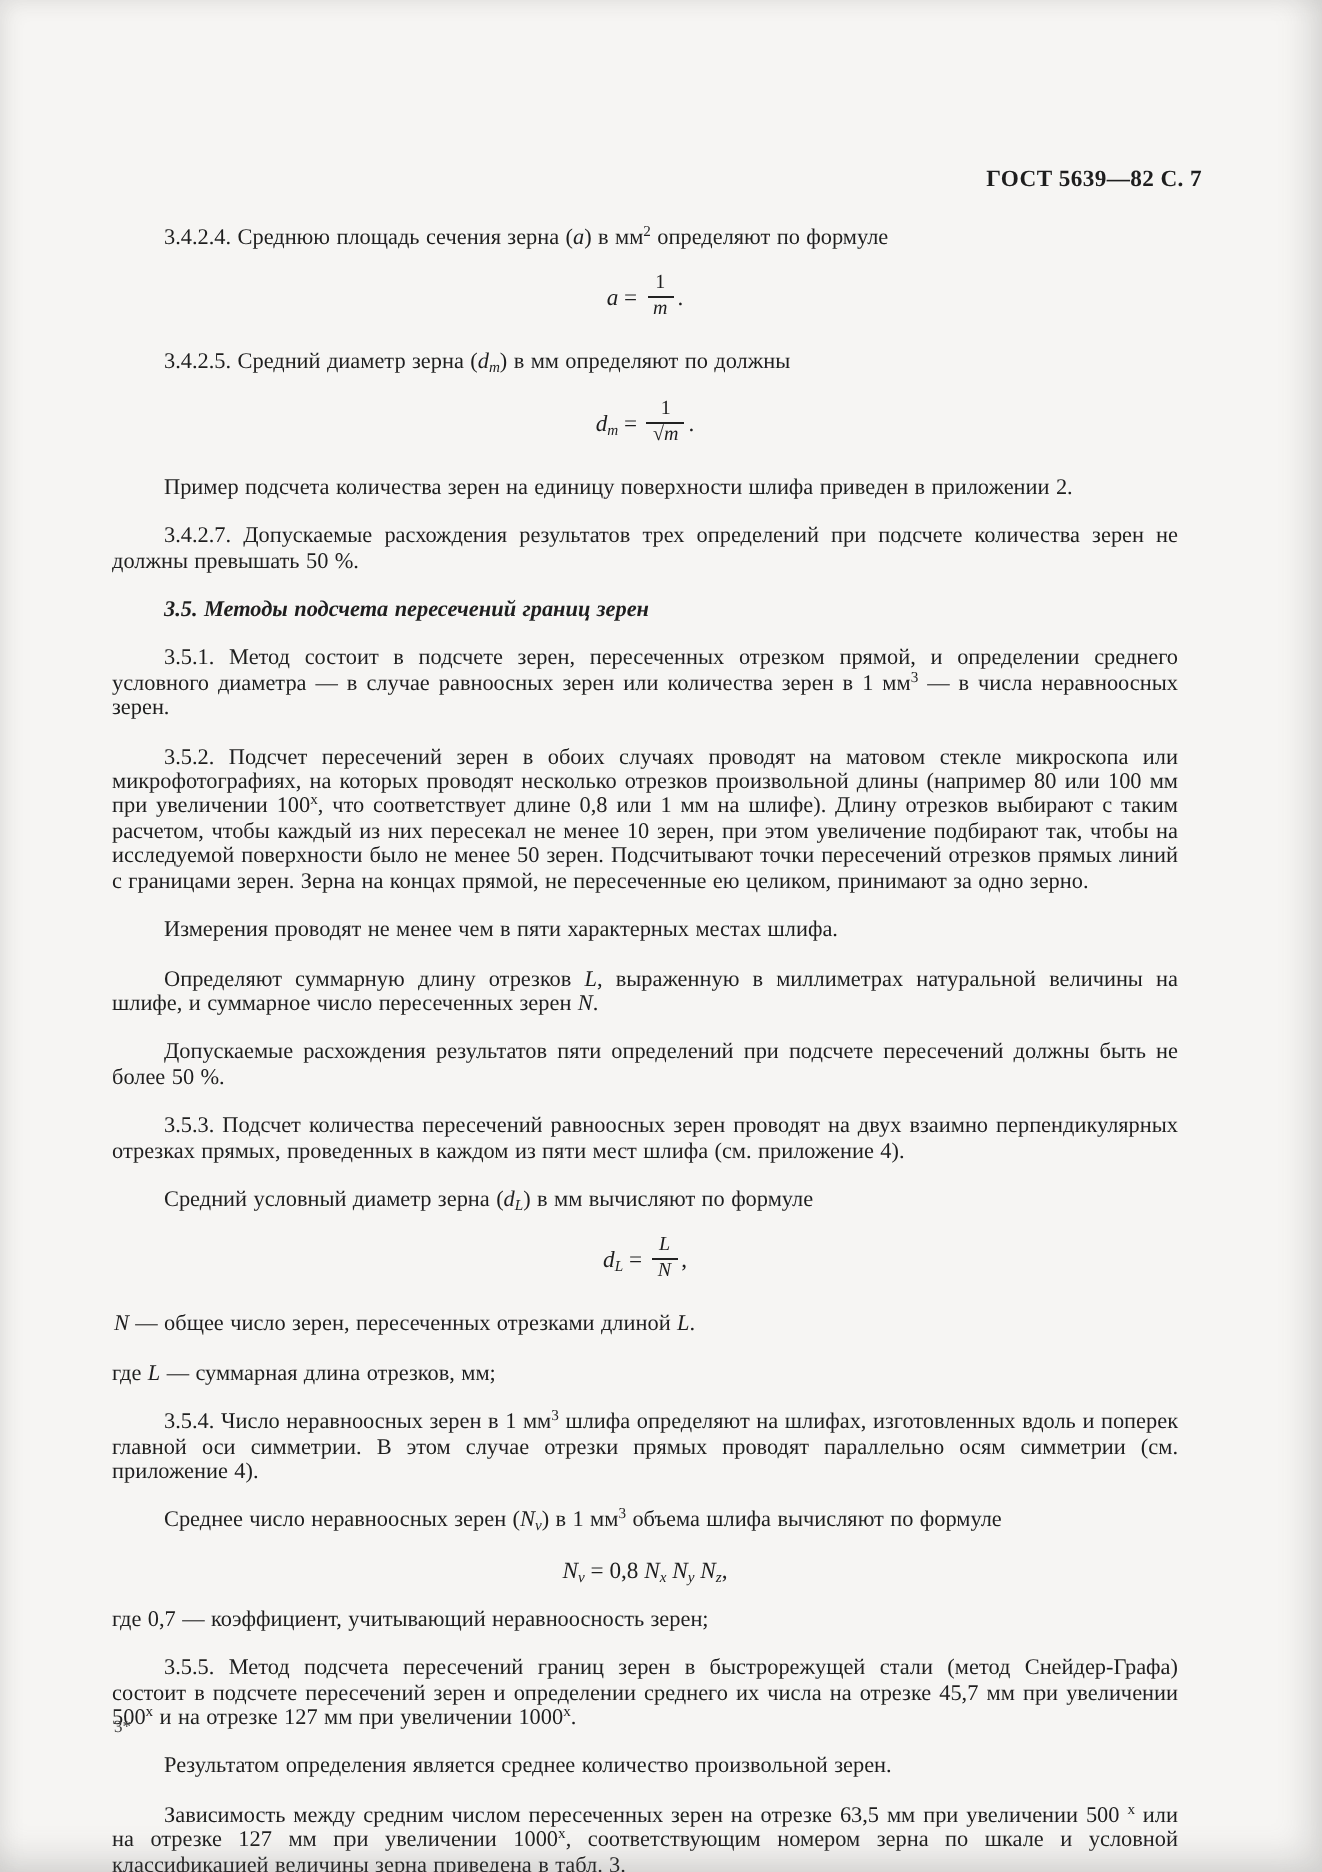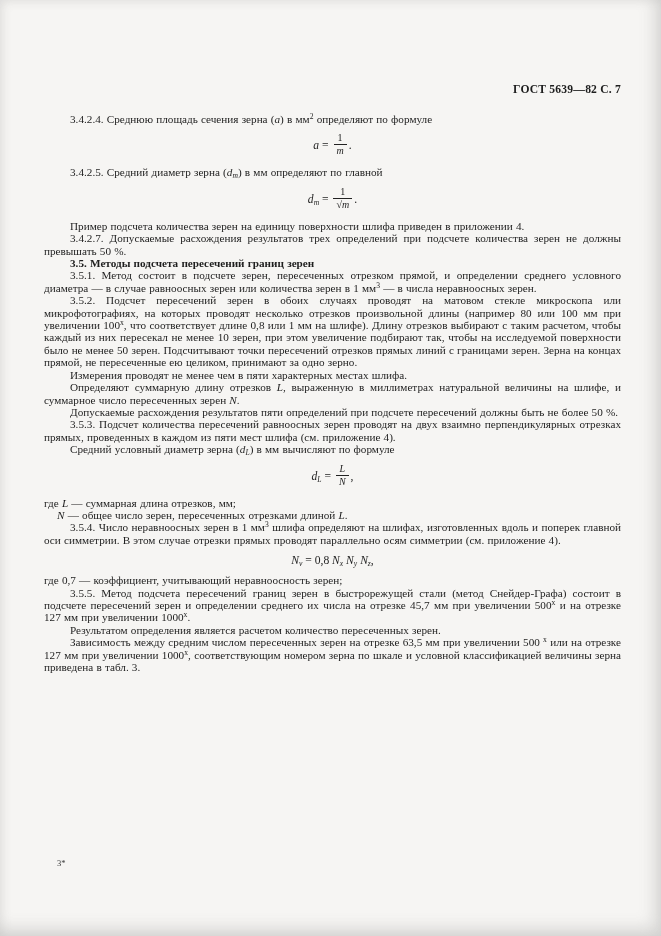--- a/index.html
+++ b/index.html
@@ -6,42 +6,42 @@
   body {
     width:661px; height:936px;
     background:#efeeec;
     font-family:"Liberation Serif","DejaVu Serif",serif;
     color:#1e1e1e;
     position:relative; overflow:hidden;
   }
   .page {
     position:absolute; inset:0;
     background:#f6f5f3;
-    padding:84px 40px 0 44px;
+    padding:84px 60px 0 44px;
     box-sizing:border-box;
   }
   .page::after {
     content:""; position:absolute; inset:0; pointer-events:none;
     box-shadow: inset -6px -7px 16px rgba(100,100,100,.22),
                 inset 3px 2px 10px rgba(130,130,130,.10);
   }
   .hdr {
     text-align:right; font-weight:bold;
     font-size:11.6px; line-height:12px;
     margin:0 0 17px 0; letter-spacing:.2px;
   }
   .para {
-    margin:0; font-size:11.2px; line-height:12.4px;
+    margin:12px; font-size:11.2px; line-height:12.4px;
     text-align:justify; word-spacing:.4px;
   }
   .ind  { text-indent:26px; }
   .gde  { text-indent:0; }
   .def  { margin-left:13px; padding-left:32px; text-indent:-32px; }
   .it { font-style:italic; }
-  .bd { font-weight:bold; }
+  .bd { font-weight:bold;font-style:italic; }
   .sp { font-size:7.6px; vertical-align:4px;  line-height:0; }
   .sb { font-size:7.6px; vertical-align:-2px; line-height:0; font-style:italic; }
   .formula {
     text-align:center; font-size:11.6px;
     margin:8px 0 7px; line-height:normal;
   }
   .frac {
     display:inline-block; vertical-align:middle;
     text-align:center; line-height:1; margin:0 2px 3px;
   }
@@ -53,36 +53,37 @@
   }
 </style>
 </head>
 <body>
 
 <div class="page">
   <div class="hdr">ГОСТ 5639—82 С. 7</div>
   <div id="content">
       <p class="para ind"><span>3.4.2.4. Среднюю площадь сечения зерна (</span><span class="it">a</span><span>) в мм</span><span class="sp">2</span><span> определяют по формуле</span></p>
       <div class="formula"><span class="it">a</span><span> = </span><span class="frac"><span class="num"><span>1</span></span><span class="den"><span class="it">m</span></span></span><span>.</span></div>
-      <p class="para ind"><span>3.4.2.5. Средний диаметр зерна (</span><span class="it">d</span><span class="sb">m</span><span>) в мм определяют по главной</span></p>
+      <p class="para ind"><span>3.4.2.5. Средний диаметр зерна (</span><span class="it">d</span><span class="sb">m</span><span>) в мм определяют по должны</span></p>
       <div class="formula"><span class="it">d</span><span class="sb">m</span><span> = </span><span class="frac"><span class="num"><span>1</span></span><span class="den"><span>√</span><span class="it">m</span></span></span><span>.</span></div>
-      <p class="para ind"><span>Пример подсчета количества зерен на единицу поверхности шлифа приведен в приложении 4.</span></p>
+      <p class="para ind"><span>Пример подсчета количества зерен на единицу поверхности шлифа приведен в приложении 2.</span></p>
       <p class="para ind"><span>3.4.2.7. Допускаемые расхождения результатов трех определений при подсчете количества зерен не должны превышать 50 %.</span></p>
       <p class="para ind"><span class="bd">3.5. Методы подсчета пересечений границ зерен</span></p>
       <p class="para ind"><span>3.5.1. Метод состоит в подсчете зерен, пересеченных отрезком прямой, и определении среднего условного диаметра — в случае равноосных зерен или количества зерен в 1 мм</span><span class="sp">3</span><span> — в числа неравноосных зерен.</span></p>
       <p class="para ind"><span>3.5.2. Подсчет пересечений зерен в обоих случаях проводят на матовом стекле микроскопа или микрофотографиях, на которых проводят несколько отрезков произвольной длины (например 80 или 100 мм при увеличении 100</span><span class="sp">x</span><span>, что соответствует длине 0,8 или 1 мм на шлифе). Длину отрезков выбирают с таким расчетом, чтобы каждый из них пересекал не менее 10 зерен, при этом увеличение подбирают так, чтобы на исследуемой поверхности было не менее 50 зерен. Подсчитывают точки пересечений отрезков прямых линий с границами зерен. Зерна на концах прямой, не пересеченные ею целиком, принимают за одно зерно.</span></p>
       <p class="para ind"><span>Измерения проводят не менее чем в пяти характерных местах шлифа.</span></p>
       <p class="para ind"><span>Определяют суммарную длину отрезков </span><span class="it">L</span><span>, выраженную в миллиметрах натуральной величины на шлифе, и суммарное число пересеченных зерен </span><span class="it">N</span><span>.</span></p>
       <p class="para ind"><span>Допускаемые расхождения результатов пяти определений при подсчете пересечений должны быть не более 50 %.</span></p>
       <p class="para ind"><span>3.5.3. Подсчет количества пересечений равноосных зерен проводят на двух взаимно перпендикулярных отрезках прямых, проведенных в каждом из пяти мест шлифа (см. приложение 4).</span></p>
       <p class="para ind"><span>Средний условный диаметр зерна (</span><span class="it">d</span><span class="sb">L</span><span>) в мм вычисляют по формуле</span></p>
       <div class="formula"><span class="it">d</span><span class="sb">L</span><span> = </span><span class="frac"><span class="num"><span class="it">L</span></span><span class="den"><span class="it">N</span></span></span><span>,</span></div>
+      <p class="para def"><span class="it">N</span><span> — общее число зерен, пересеченных отрезками длиной </span><span class="it">L</span><span>.</span></p>
       <p class="para gde"><span>где </span><span class="it">L</span><span> — суммарная длина отрезков, мм;</span></p>
-      <p class="para def"><span class="it">N</span><span> — общее число зерен, пересеченных отрезками длиной </span><span class="it">L</span><span>.</span></p>
       <p class="para ind"><span>3.5.4. Число неравноосных зерен в 1 мм</span><span class="sp">3</span><span> шлифа определяют на шлифах, изготовленных вдоль и поперек главной оси симметрии. В этом случае отрезки прямых проводят параллельно осям симметрии (см. приложение 4).</span></p>
+      <p class="para ind"><span>Среднее число неравноосных зерен (</span><span class="it">N</span><span class="sb">v</span><span>) в 1 мм</span><span class="sp">3</span><span> объема шлифа вычисляют по формуле</span></p>
       <div class="formula"><span class="it">N</span><span class="sb">v</span><span> = 0,8 </span><span class="it">N</span><span class="sb">x</span><span> </span><span class="it">N</span><span class="sb">y</span><span> </span><span class="it">N</span><span class="sb">z</span><span>,</span></div>
       <p class="para gde"><span>где 0,7 — коэффициент, учитывающий неравноосность зерен;</span></p>
       <p class="para ind"><span>3.5.5. Метод подсчета пересечений границ зерен в быстрорежущей стали (метод Снейдер-Графа) состоит в подсчете пересечений зерен и определении среднего их числа на отрезке 45,7 мм при увеличении 500</span><span class="sp">x</span><span> и на отрезке 127 мм при увеличении 1000</span><span class="sp">x</span><span>.</span></p>
-      <p class="para ind"><span>Результатом определения является расчетом количество пересеченных зерен.</span></p>
+      <p class="para ind"><span>Результатом определения является среднее количество произвольной зерен.</span></p>
       <p class="para ind"><span>Зависимость между средним числом пересеченных зерен на отрезке 63,5 мм при увеличении 500 </span><span class="sp">x</span><span> или на отрезке 127 мм при увеличении 1000</span><span class="sp">x</span><span>, соответствующим номером зерна по шкале и условной классификацией величины зерна приведена в табл. 3.</span></p>
     </div>
   <div class="ftr">3*</div>
 </div>
 
 </body></html>

